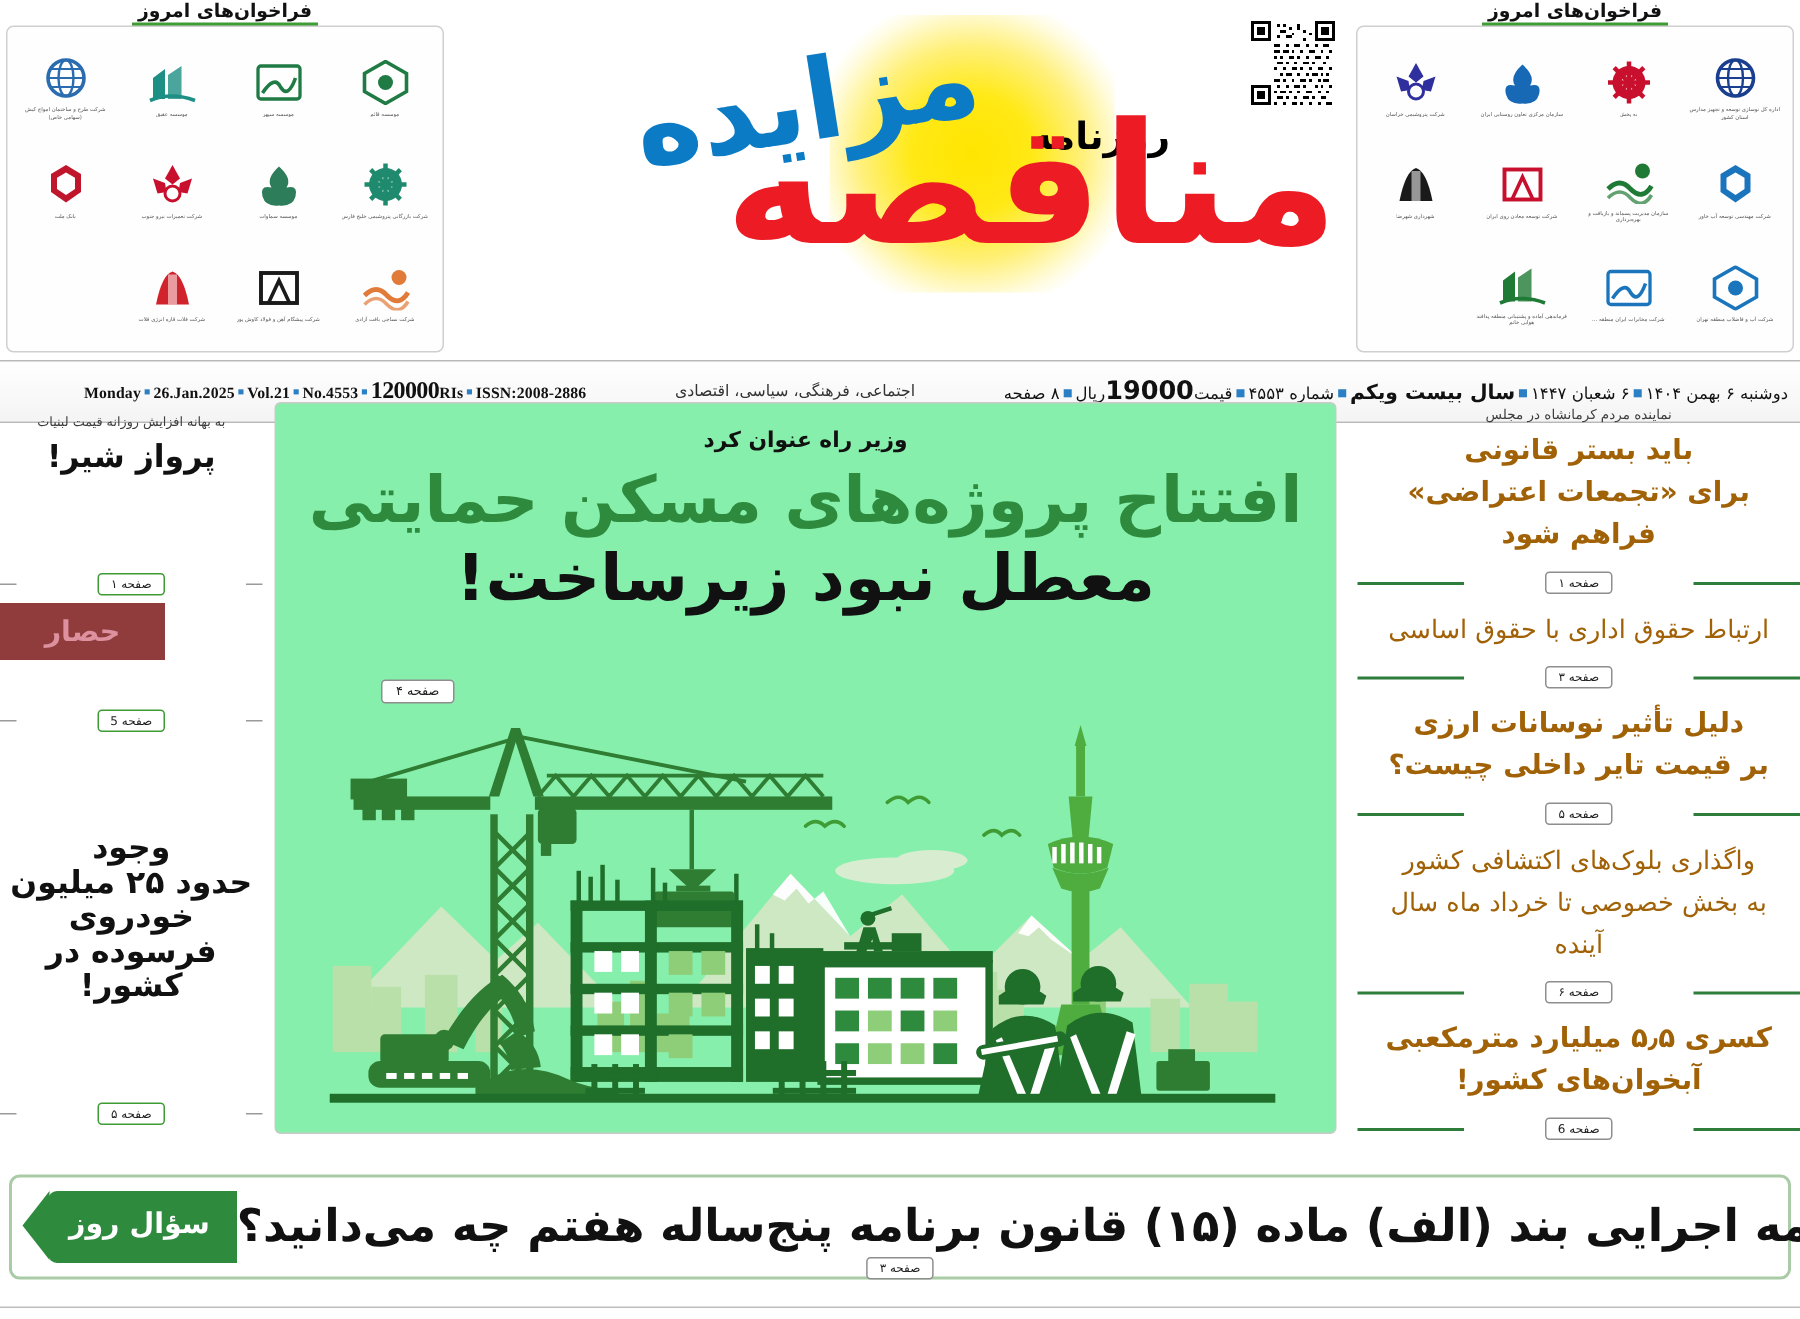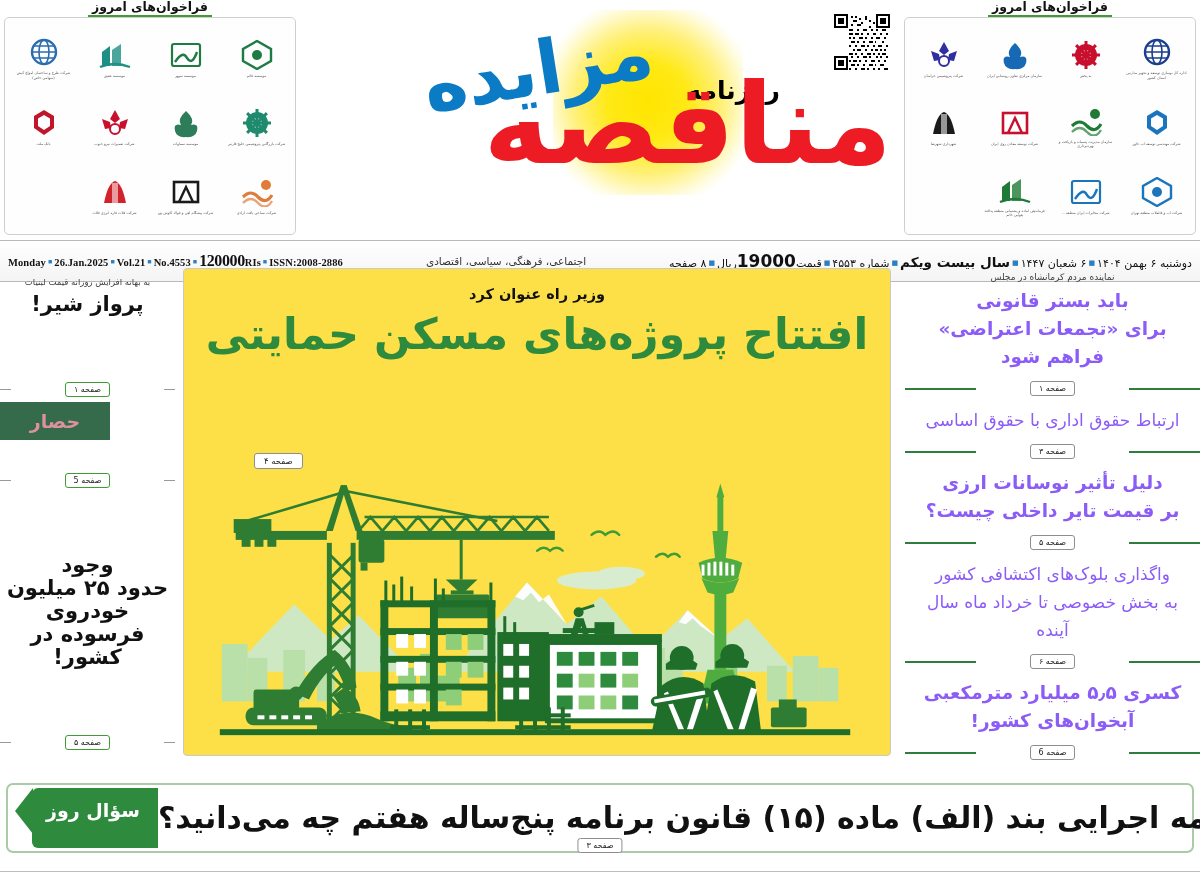--- a/index.html
+++ b/index.html
@@ -65,21 +65,21 @@
     white-space:nowrap; font-family:"DejaVu Sans", sans-serif; letter-spacing:-7px;
     line-height:112px;
   }
   .qr { position:absolute; right:10px; top:14px; width:56px; height:56px; }
 
   
   .info-bar {
     position:absolute; top:240px; left:0; width:1200px; height:42px;
     border-top:1px solid #b9b9b9; border-bottom:1px solid #b9b9b9;
     background:linear-gradient(#ffffff,#f4f4f4);
-    display:flex; align-items:center; direction:ltr;
+    display:flex; align-items:center; direction:ltr;padding-left:48px;
   }
   .info-left {
     font-family:"Liberation Serif", serif; font-size:10.5px; font-weight:bold; color:#111;
     padding-left:8px; white-space:nowrap; letter-spacing:0.1px;
   }
   .info-left .big { font-size:16px; letter-spacing:-0.4px; }
   .info-left .sq { color:#2b7fc4; font-size:7px; vertical-align:2px; padding:0 2px; }
   .info-center {
     flex:1; text-align:center; font-size:10.5px; color:#333; direction:rtl;
     font-family:"DejaVu Sans", sans-serif;
@@ -109,38 +109,38 @@
   .sep { display:flex; align-items:center; margin:10px 0;gap:48px; }
   .sep .ln { flex:1; height:2px; background:#2f7d3a; }
   .sep .ln.grey { background:#9a9a9a; height:1px; }
   .sep .badge {
     font-size:8px; color:#222; border:1px solid #8e8e8e; border-radius:3px;
     padding:1px 8px; background:#fff; margin:0 6px; white-space:nowrap; line-height:11px;
   }
   .sep .badge.grn { border-color:#3f9c35; color:#1d1d1d; }
 
   .rc-head {
-    font-size:18.5px; font-weight:bold; color:#8b5cf6; line-height:28px; 
+    font-size:18.5px; font-weight:bold; color:#a16207; line-height:28px; 
     letter-spacing:-0.3px;
   }
   .rc-head.light { font-weight:normal; font-size:17px; }
   .rc-kicker { font-size:9px; color:#3d3d3d; text-align:center; margin-bottom:5px; }
 
   
   .watermark {
     position:absolute; left:0; top:134px; width:110px; height:38px;
-    background:#14532d; opacity:0.86;
+    background:#7f1d1d; opacity:0.86;
     display:flex; align-items:center; justify-content:center;
     font-size:19px; font-weight:bold; color:#d87f90; letter-spacing:-1px;
   }
 
   
   .main-story {
     position:absolute; top:0; left:183px; width:708px; height:488px;
-    border:1px solid #c9c9c9; border-radius:4px; background:#fde047; overflow:hidden;
+    border:1px solid #c9c9c9; border-radius:4px; background:#86efac; overflow:hidden;
   }
   .ms-kicker {
     text-align:center; font-size:14.5px; font-weight:bold; color:#111;
     margin-top:17px; letter-spacing:-0.3px;
   }
   .ms-h1 {
     text-align:center; font-size:43px; font-weight:bold; color:#2e8b3d;
     line-height:52px; margin-top:6px; letter-spacing:-1.6px; white-space:nowrap;
   }
   .ms-h2 {
@@ -156,21 +156,21 @@
   .ms-illus svg { width:100%; height:100%; display:block; }
 
   
   .bottom-banner {
     position:absolute; left:6px; top:783px; width:1188px; height:70px;
     border:2px solid #a9cba6; border-radius:7px; background:#fff;
     display:flex; align-items:center; flex-direction:row-reverse; padding:0 12px;
   }
   .bb-badge {
     position:relative; background:#2e8b3d; color:#fff; font-size:19px; font-weight:bold;
-    padding:11px 18px 27px 14px; margin-left:12px; white-space:nowrap;
+    padding:11px 18px 15px 14px; margin-left:12px; white-space:nowrap;
     border-radius:6px 0 0 6px;
   }
   .bb-badge::before {
     content:""; position:absolute; left:-17px; top:0; width:0; height:0;
     border-top:23.5px solid transparent; border-bottom:23.5px solid transparent;
     border-right:18px solid #2e8b3d;
   }
   .bb-text {
     flex:1; text-align:center; font-size:30px; font-weight:bold; color:#111;
     letter-spacing:-1.1px; white-space:nowrap; line-height:38px;
@@ -590,20 +590,21 @@
           <span class="ln grey"></span>
         </div>
       </div>
     <div class="watermark">
       <span>حصار</span>
     </div>
 
     <div class="main-story">
       <div class="ms-kicker">وزیر راه عنوان کرد</div>
       <div class="ms-h1">افتتاح پروژه‌های مسکن حمایتی</div>
+      <div class="ms-h2">معطل نبود زیرساخت!</div>
       <div class="ms-page-badge">صفحه ۴</div>
 
       <div class="ms-illus">
         <svg viewBox="0 0 680 280" preserveAspectRatio="xMidYMax meet">
 
           <g fill="#cfe8c4">
             <path d="M30 200 L95 132 L132 168 L160 143 L215 200 Z"></path>
             <path d="M255 200 L330 110 L370 152 L405 124 L470 200 Z"></path>
             <path d="M430 200 L492 138 L525 168 L552 146 L600 200 Z"></path>
           </g>

